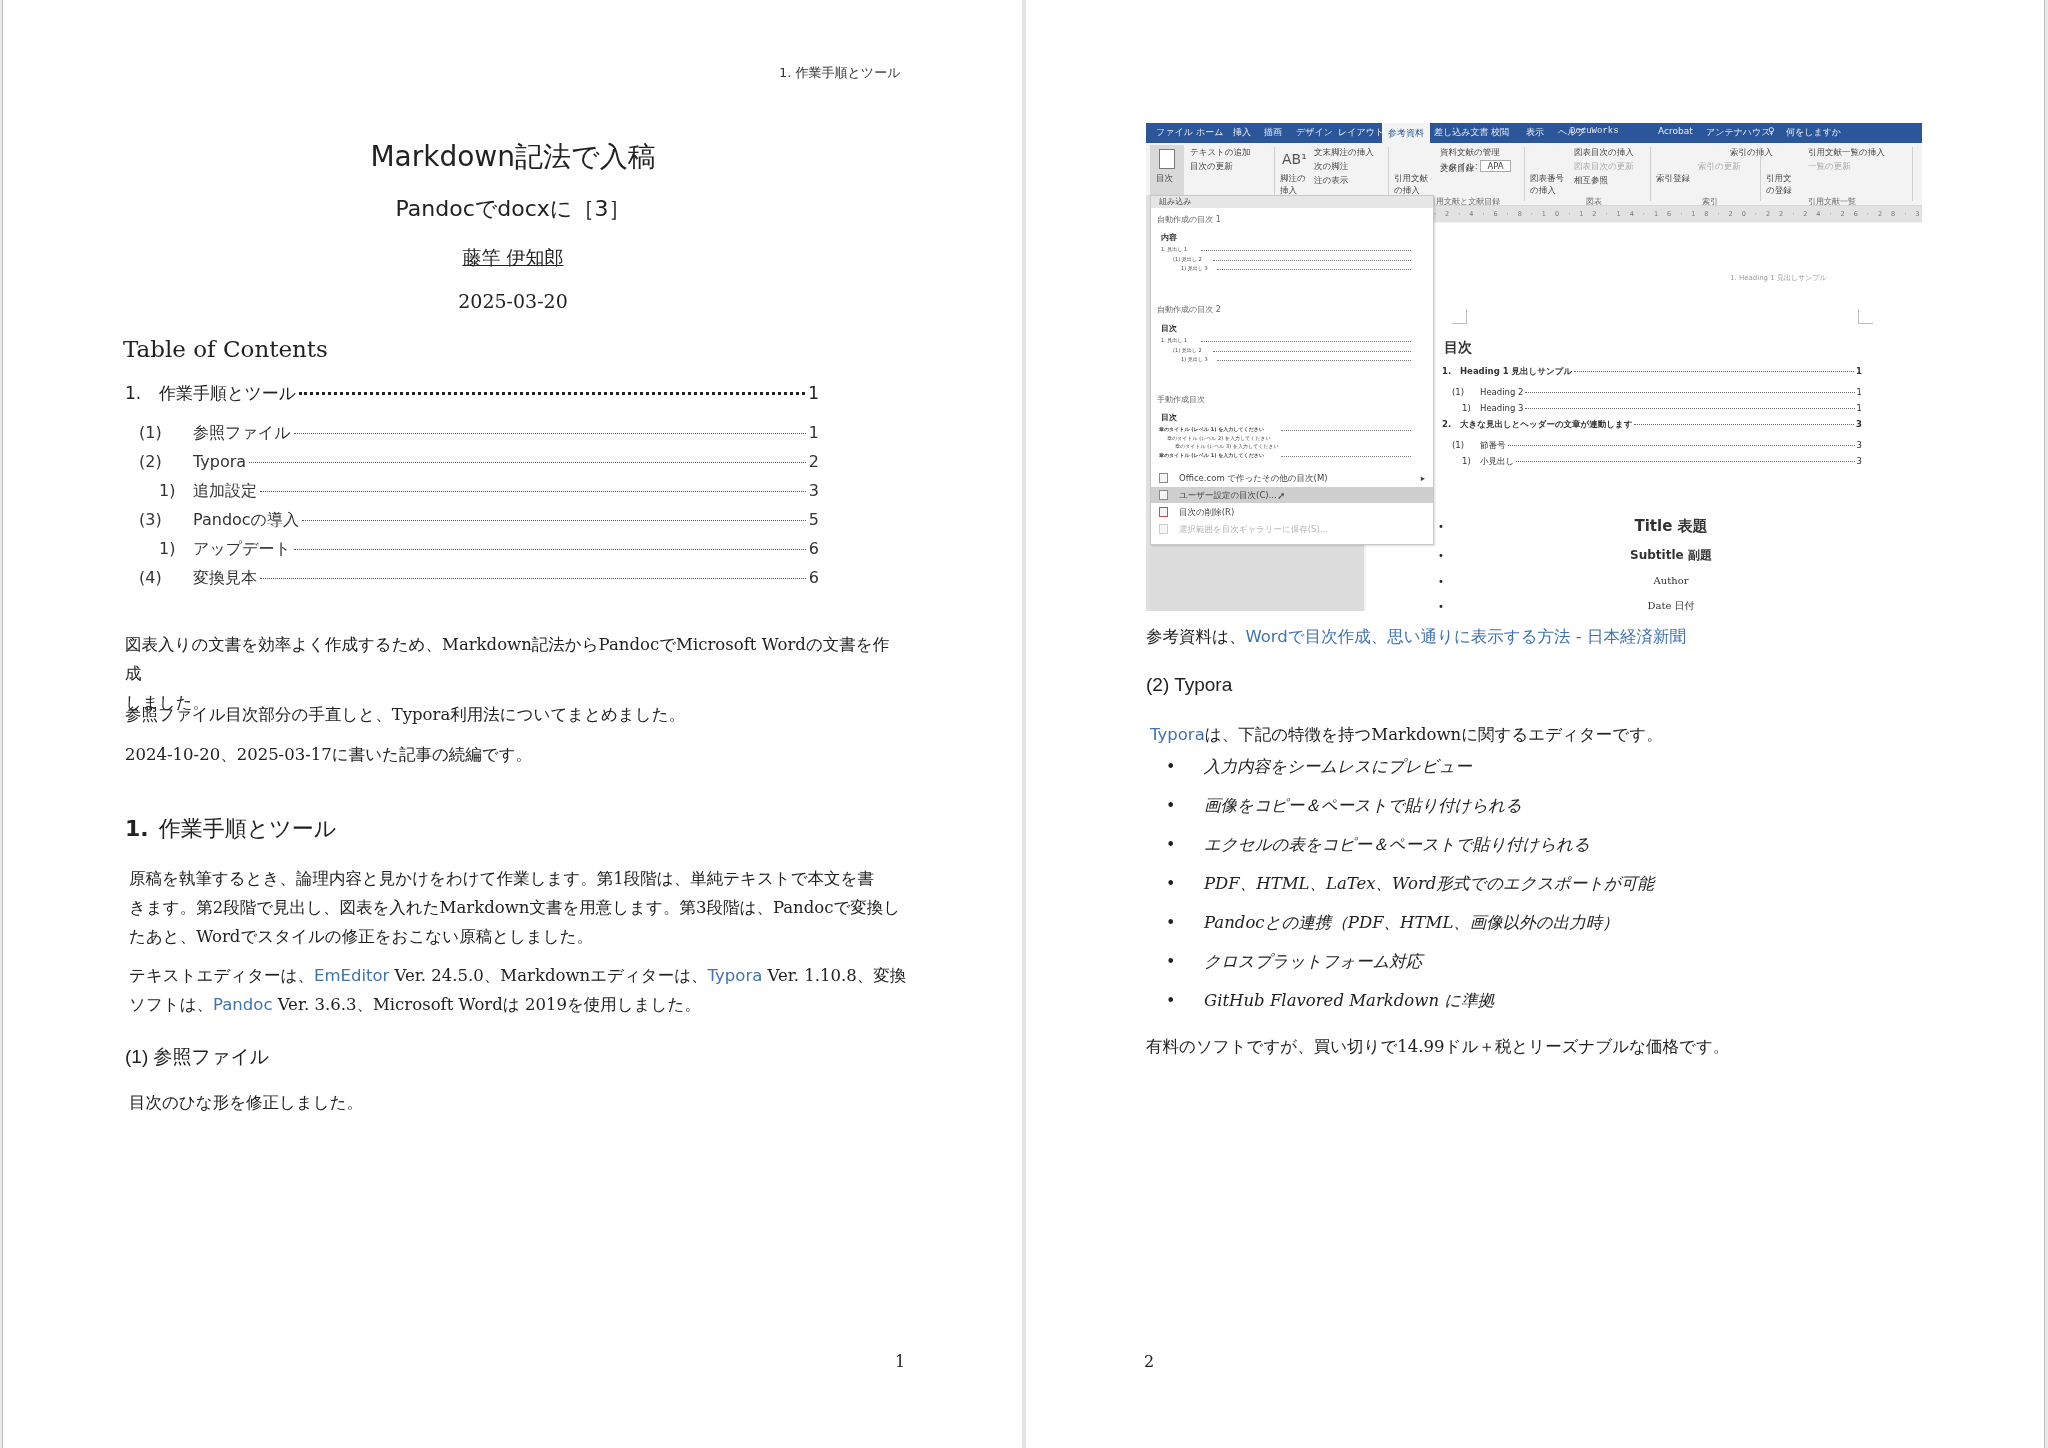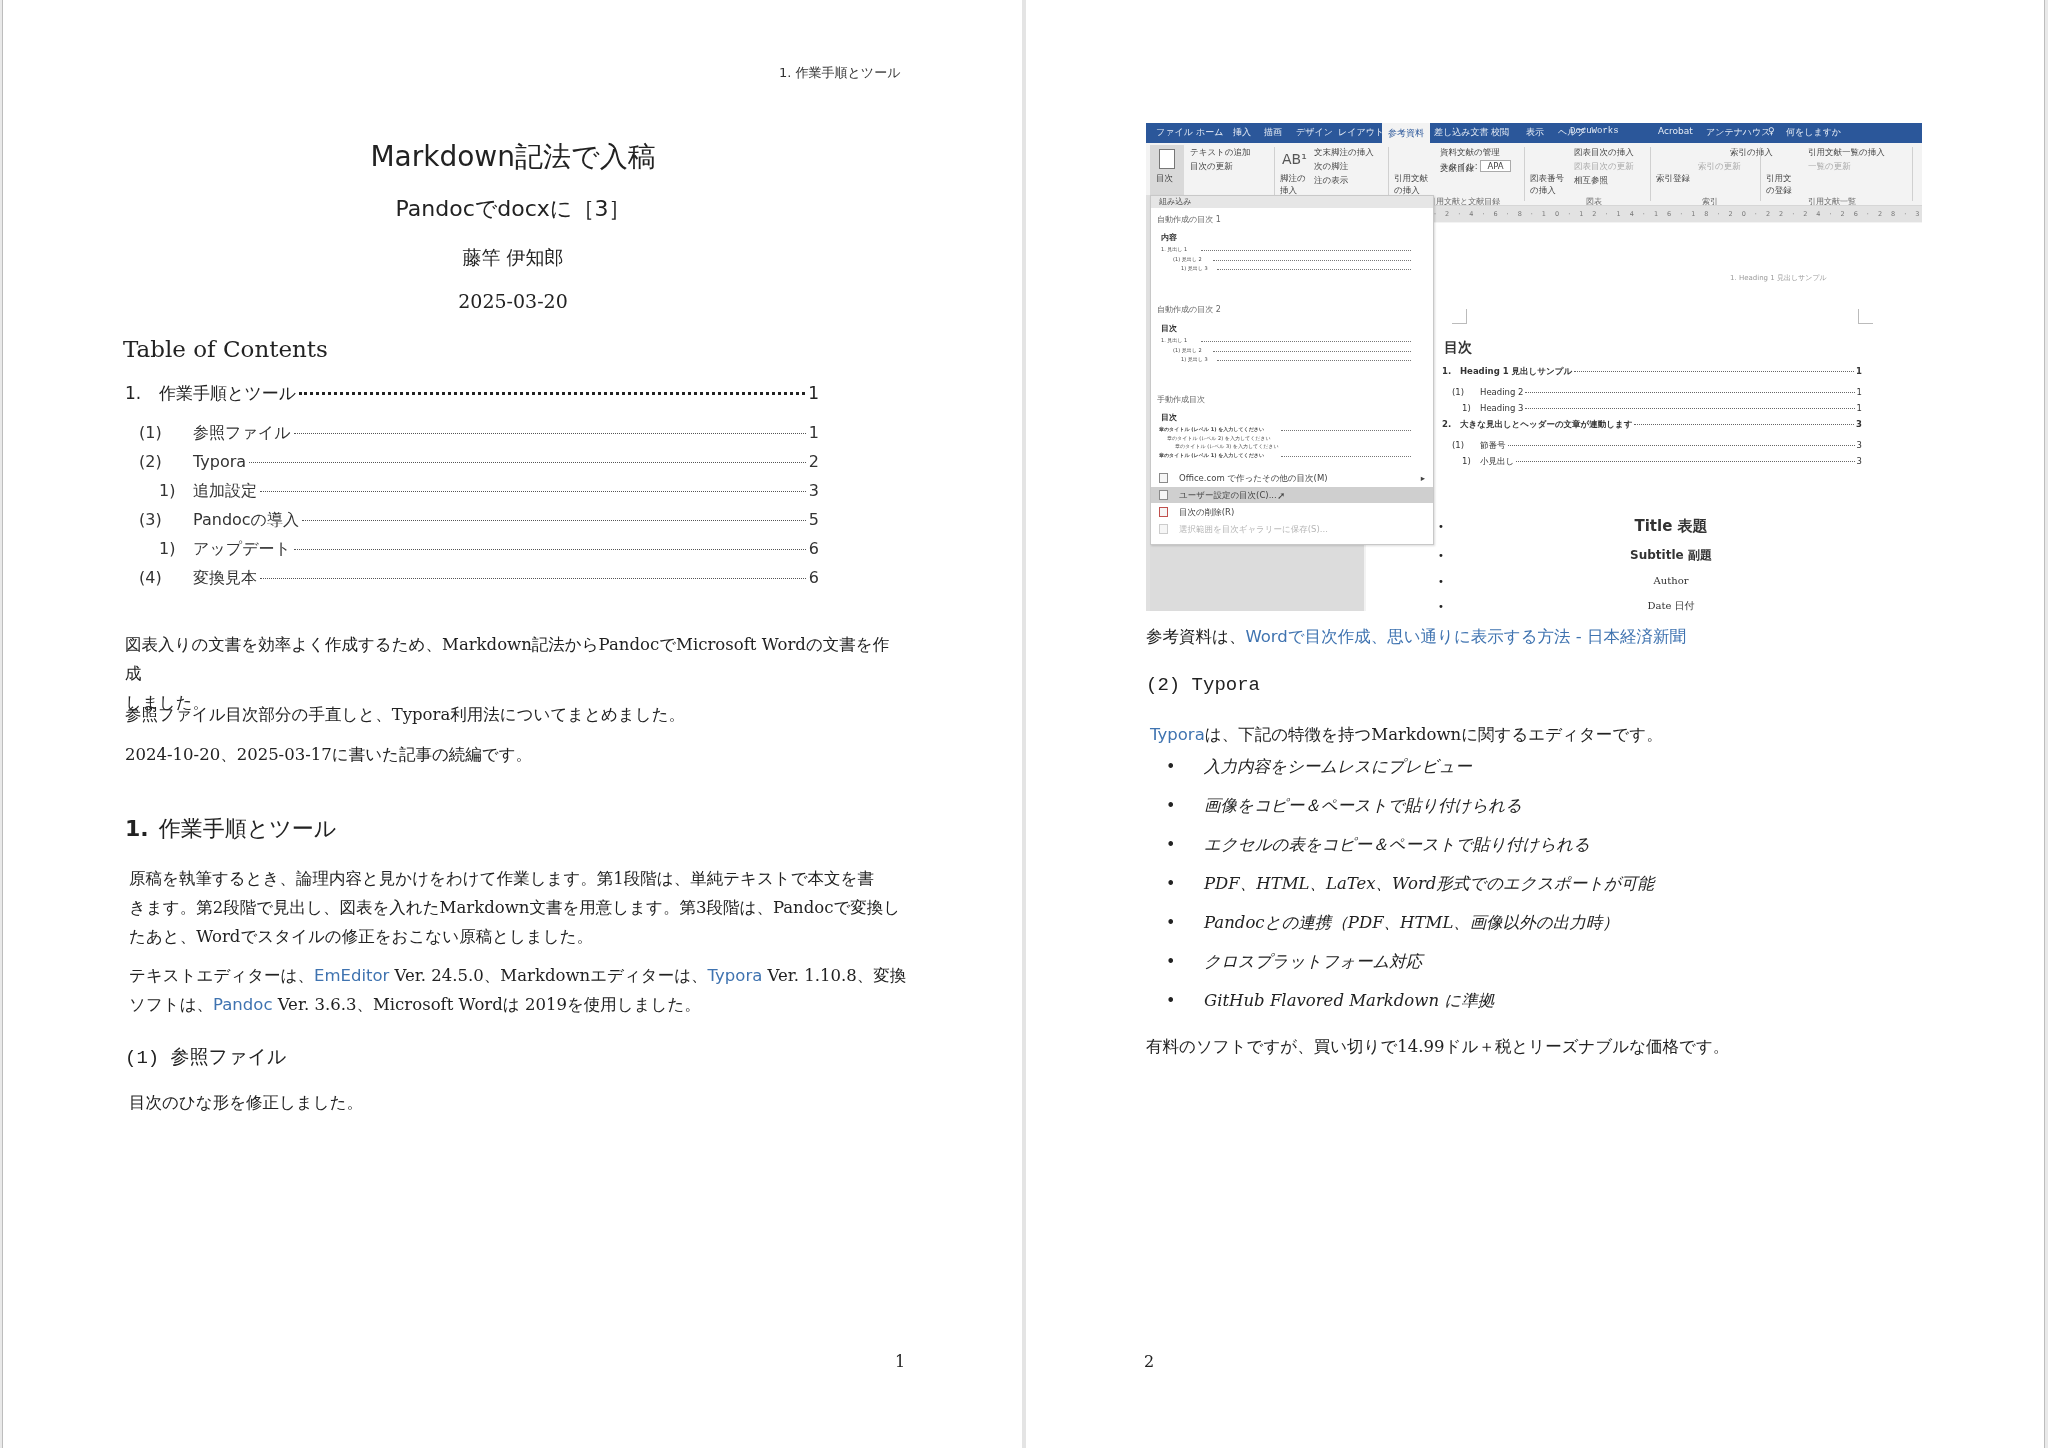--- a/index.html
+++ b/index.html
@@ -13,36 +13,36 @@
     #page1 { left: 2px; width: 1020px; border-left: 1px solid #bdbdbd; }
     #page2 { left: 1026px; width: 1018px; border-right: 1px solid #bdbdbd; }
     .gutter { position: absolute; left: 1022px; top: 0; width: 4px; height: 1448px; background: #e4e4e4; }
     .abs { position: absolute; white-space: nowrap; }
     .sans { font-family: "DejaVu Sans", "Liberation Sans", sans-serif; }
     .serif { font-family: "DejaVu Serif", "Liberation Serif", serif; }
     .link { color: #3f73b0; }
     .running-header { left: 776px; top: 64px; font-size: 13px; color: #333; }
     .title { left: 0; width: 1020px; text-align: center; top: 138px; font-size: 28px; font-family: "DejaVu Sans", sans-serif; color:#222; }
     .subtitle { left: 0; width: 1020px; text-align: center; top: 194px; font-size: 22px; font-family: "DejaVu Sans", sans-serif; color:#222; }
-    .author { left: 0; width: 1020px; text-align: center; top: 245px; font-size: 19px; }
+    .author { left: 0; width: 1020px; text-align: center; top: 245px; font-size: 19px; text-decoration: underline; }
     .date { left: 0; width: 1020px; text-align: center; top: 290px; font-size: 19px; }
     .toc-title { left: 120px; top: 336px; font-size: 23px; font-family: "DejaVu Serif", serif; }
     .toc-row { position: absolute; display: flex; align-items: baseline; font-family: "DejaVu Sans", sans-serif; }
     .toc-row .num { display: inline-block; }
     .toc-row .lbl { white-space: nowrap; }
     .toc-row .dots { flex: 1; border-bottom: 2px dotted #444; margin: 0 3px; transform: translateY(-4px); }
     .toc-row .pg { }
     .toc-l1 { font-size: 17px; }
     .toc-l1 .dots { border-bottom: 3px dotted #222; }
     .toc-l2 { font-size: 16px; color:#333; }
     .toc-l2 .dots { border-bottom: 1.5px dotted #555; }
     .para { position: absolute; font-size: 16.5px; line-height: 29px; color: #222; }
     .h1 { font-family: "DejaVu Sans", sans-serif; font-size: 22px; color: #222; }
     .h1 .h1num { font-weight: bold; margin-right: 10px; }
-    .h2 { font-family: Liberation Mono, monospace; font-size: 19px; color: #222; }
+    .h2 { font-family: Liberation Sans, sans-serif; font-size: 19px; color: #222; }
     .pagenum { font-size: 16px; color: #222; }
 
     
     .shot { position: absolute; left: 120px; top: 123px; width: 776px; height: 488px; background: #f3f3f3; overflow: hidden; font-family: "DejaVu Sans", sans-serif; }
     .ribbon-tabs { position: absolute; left: 0; top: 0; width: 776px; height: 20px; background: #2b579a; }
     .ribbon-tab { position: absolute; top: 3px; font-size: 9px; color: #e6ecf5; }
     .ribbon-tab.active { background: #f3f3f3; color: #2b579a; top: 0; height: 20px; line-height: 20px; padding: 0 6px; }
     .ribbon-body { position: absolute; left: 0; top: 20px; width: 776px; height: 62px; background: #f3f3f3; border-bottom: 1px solid #d6d6d6; }
     .rb-item { position: absolute; font-size: 8.5px; color: #444; white-space: nowrap; }
     .rb-group { position: absolute; top: 53px; font-size: 8px; color: #666; }

